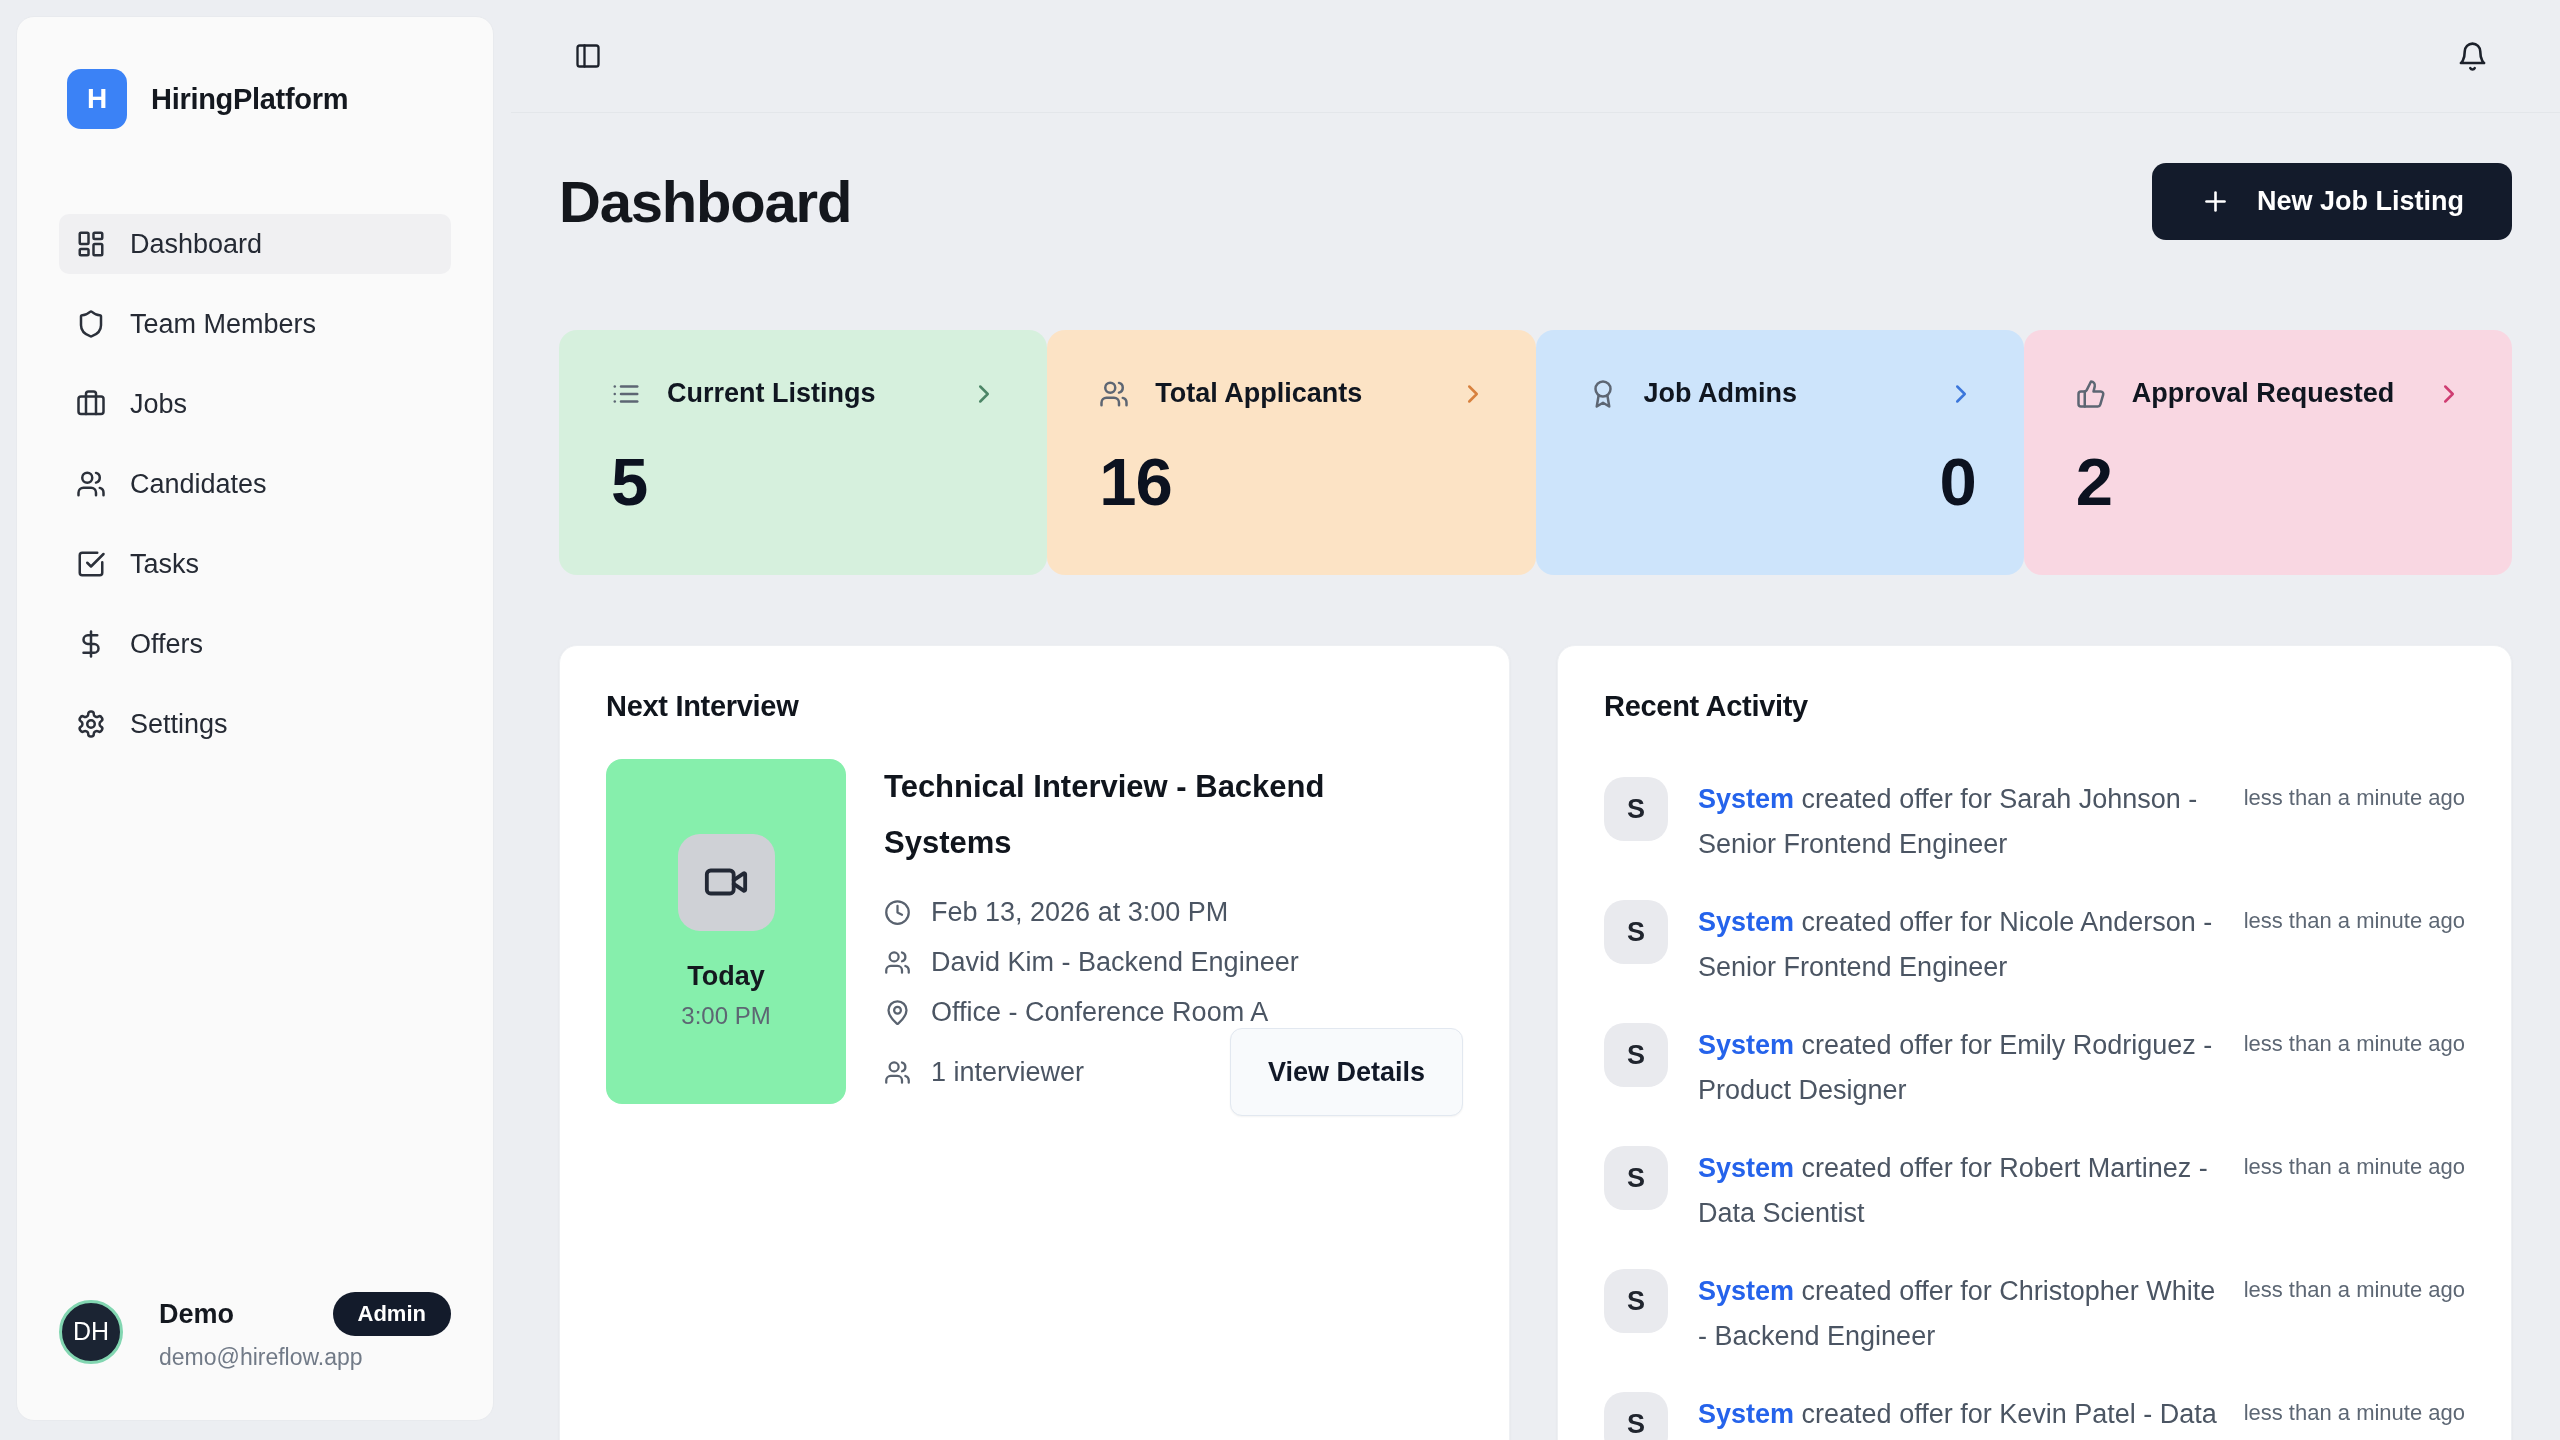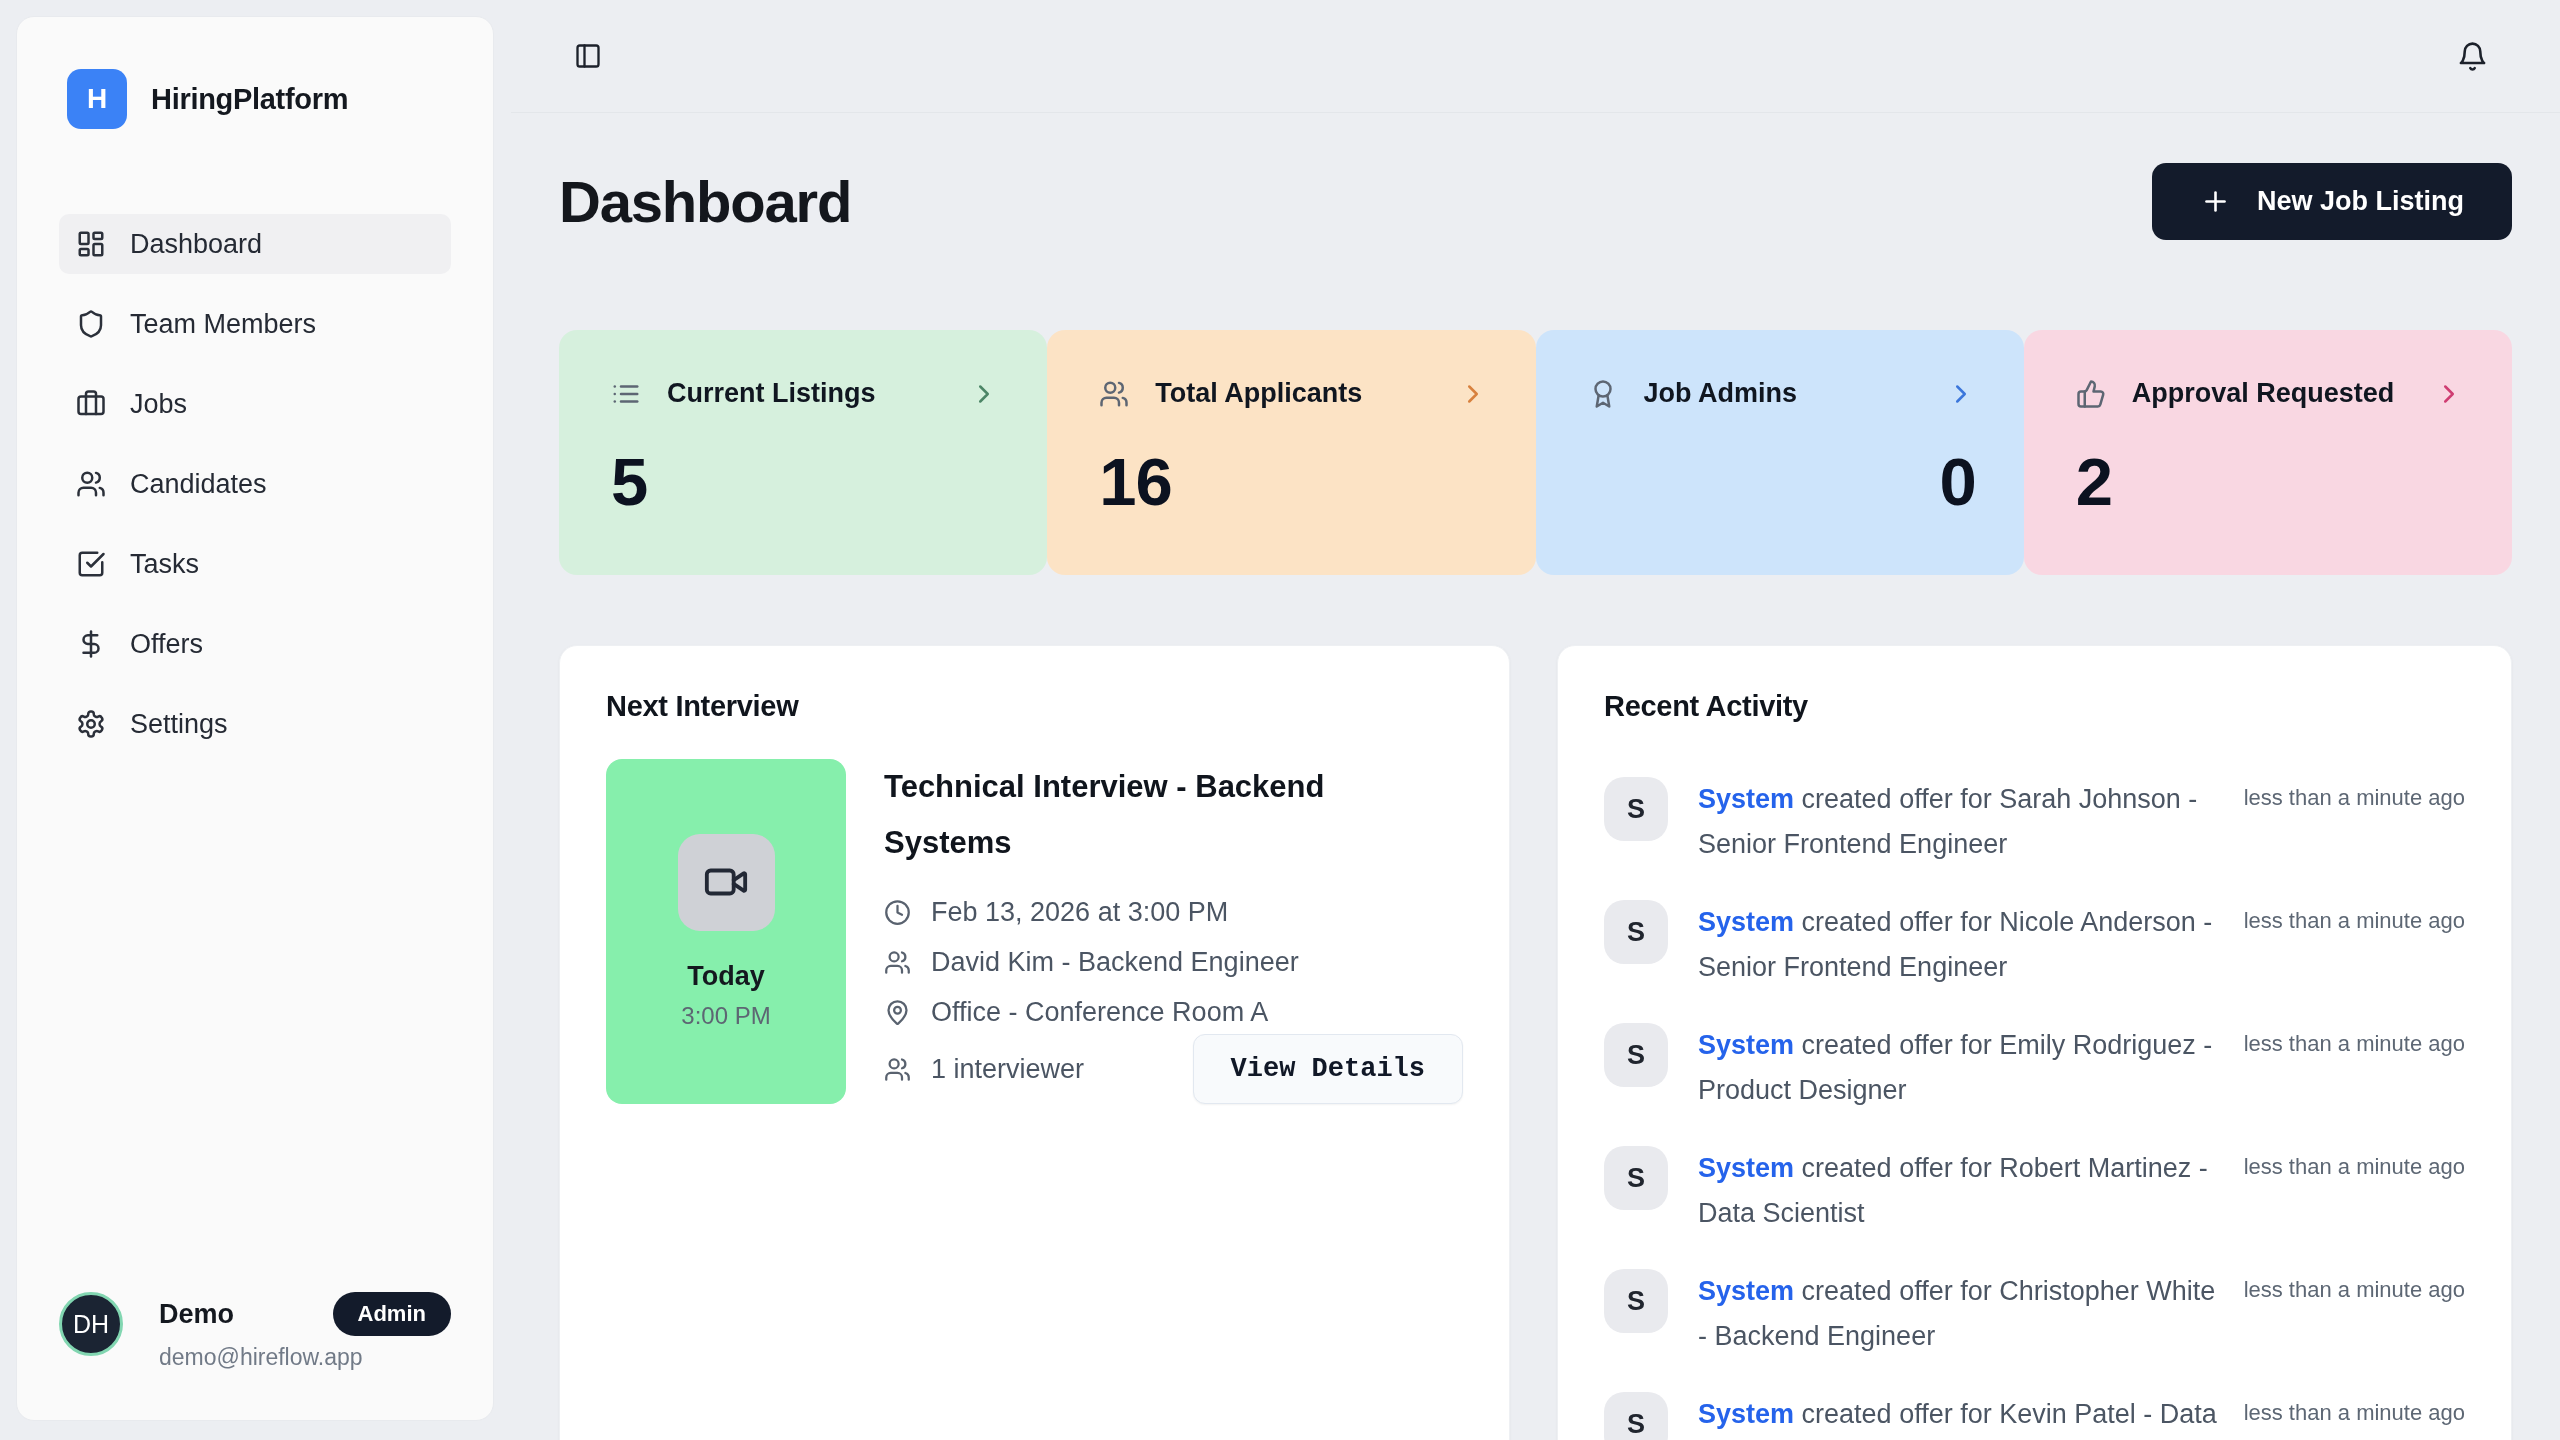--- a/index.html
+++ b/index.html
@@ -27,21 +27,21 @@
   }
   .brand-name { font-size:29px; font-weight:700; letter-spacing:-0.3px; color:#14181f; }
   .nav { margin-top:85px; padding:0 42px; display:flex; flex-direction:column; gap:20px; }
   .nav-item {
     height:60px; border-radius:10px; display:flex; align-items:center; gap:24px;
     padding:0 17px; font-size:27px; color:#252a34; cursor:pointer;
   }
   .nav-item.active { background:#f0f0f2; font-weight:400; }
   .nav-item .icon { width:30px; height:30px; color:#2b303a; }
   .spacer { flex:1; }
-  .profile { display:flex; align-items:flex-start; padding:0 42px 49px 42px; gap:36px; }
+  .profile { display:flex; align-items:center; padding:0 42px 49px 42px; gap:36px; }
   .avatar {
     width:64px; height:64px; border-radius:50%; background:#1b2433;
     border:3px solid #82d6b1; color:#fff; font-size:25px;
     display:grid; place-items:center; flex:none;
   }
   .profile-info { flex:1; min-width:0; }
   .profile-top { display:flex; align-items:center; }
   .profile-name { font-size:27px; font-weight:700; color:#14181f; }
   .role-badge {
     margin-left:auto; background:#131b2b; color:#fff; font-size:22px; font-weight:700;
@@ -99,22 +99,22 @@
   .thumb-icon-box .icon { width:46px; height:46px; color:#222835; }
   .thumb-day { font-size:27px; font-weight:600; color:#14181f; }
   .thumb-time { margin-top:10px; font-size:24px; color:#5d6673; }
   .interview-right { flex:1; display:flex; flex-direction:column; }
   .interview-title { font-size:31px; font-weight:700; line-height:56px; color:#10151d; max-width:500px; }
   .meta-list { margin-top:26px; display:flex; flex-direction:column; gap:19px; }
   .meta-row { display:flex; align-items:center; gap:20px; font-size:27px; color:#4b5563; }
   .meta-row .icon { width:27px; height:27px; color:#59626f; }
   .interview-footer { margin-top:auto; display:flex; align-items:center; justify-content:space-between; }
   .view-details-btn {
-    background:#f8fafc; border:1px solid #e2e8f0; border-radius:12px; height:70px;
-    padding:0 37px; font-size:27px; font-weight:600; color:#111827; font-family:Liberation Mono, monospace;
+    background:#f8fafc; border:1px solid #e2e8f0; border-radius:12px; height:88px;
+    padding:0 37px; font-size:27px; font-weight:600; color:#111827; font-family:Liberation Sans, sans-serif;
     box-shadow:0 1px 2px rgba(0,0,0,.05); cursor:pointer;
   }
 
   .activity-panel { flex:1; }
   .activity-list { margin-top:54px; display:flex; flex-direction:column; gap:33px; }
   .activity-item { display:flex; align-items:flex-start; }
   .activity-avatar {
     width:64px; height:64px; border-radius:20px; background:#e9eaee;
     display:grid; place-items:center; font-size:27px; font-weight:600; color:#20252e; flex:none;
   }

